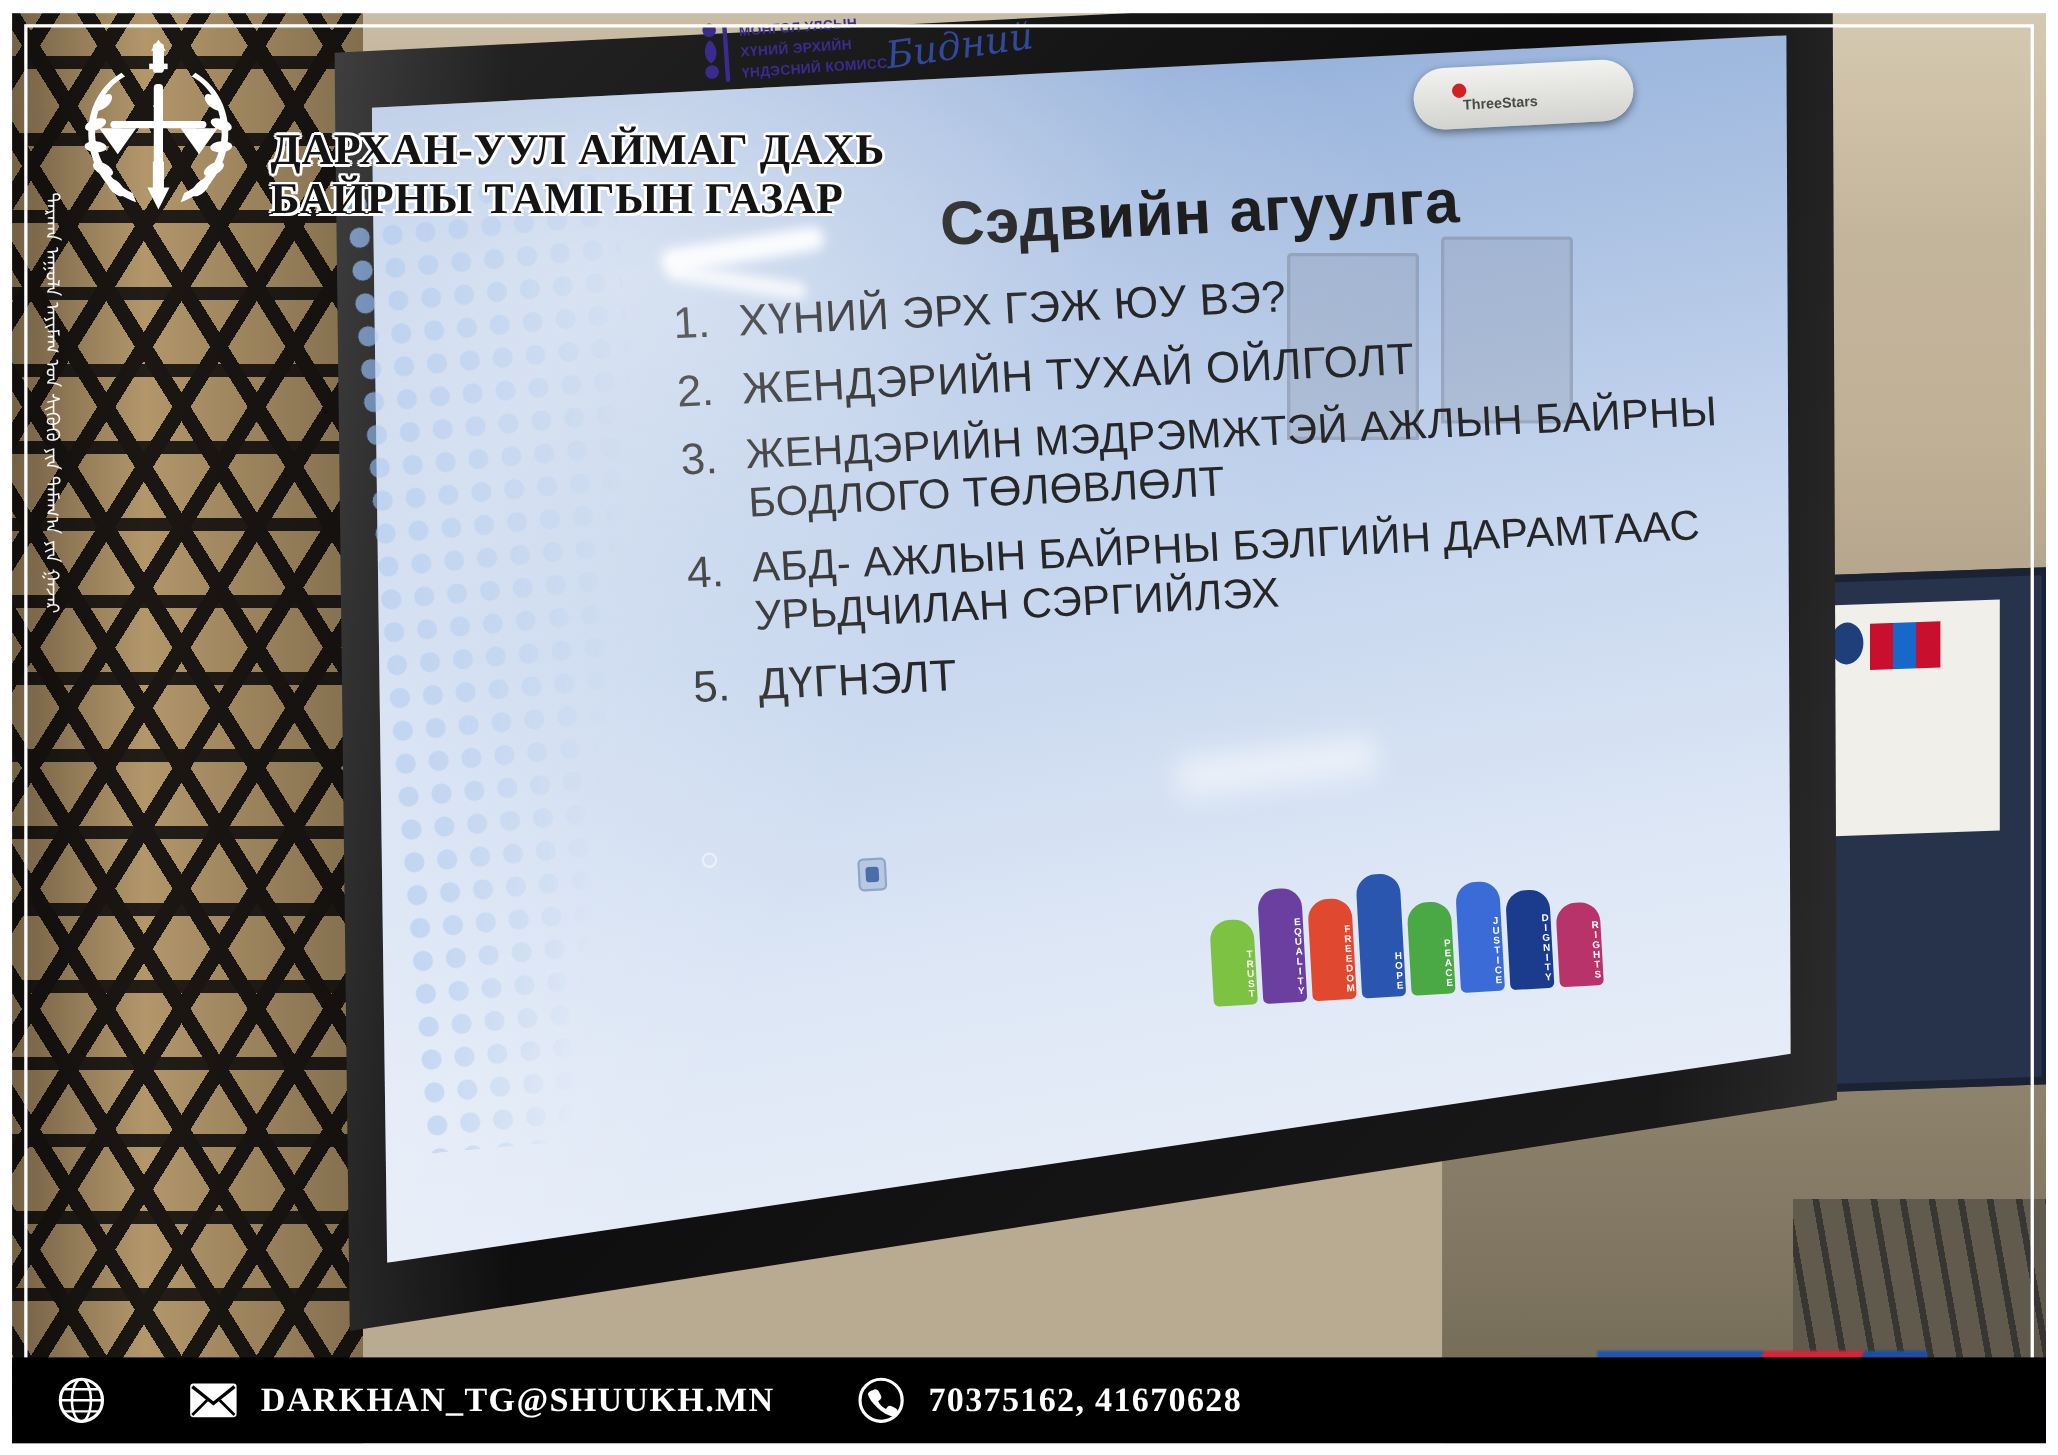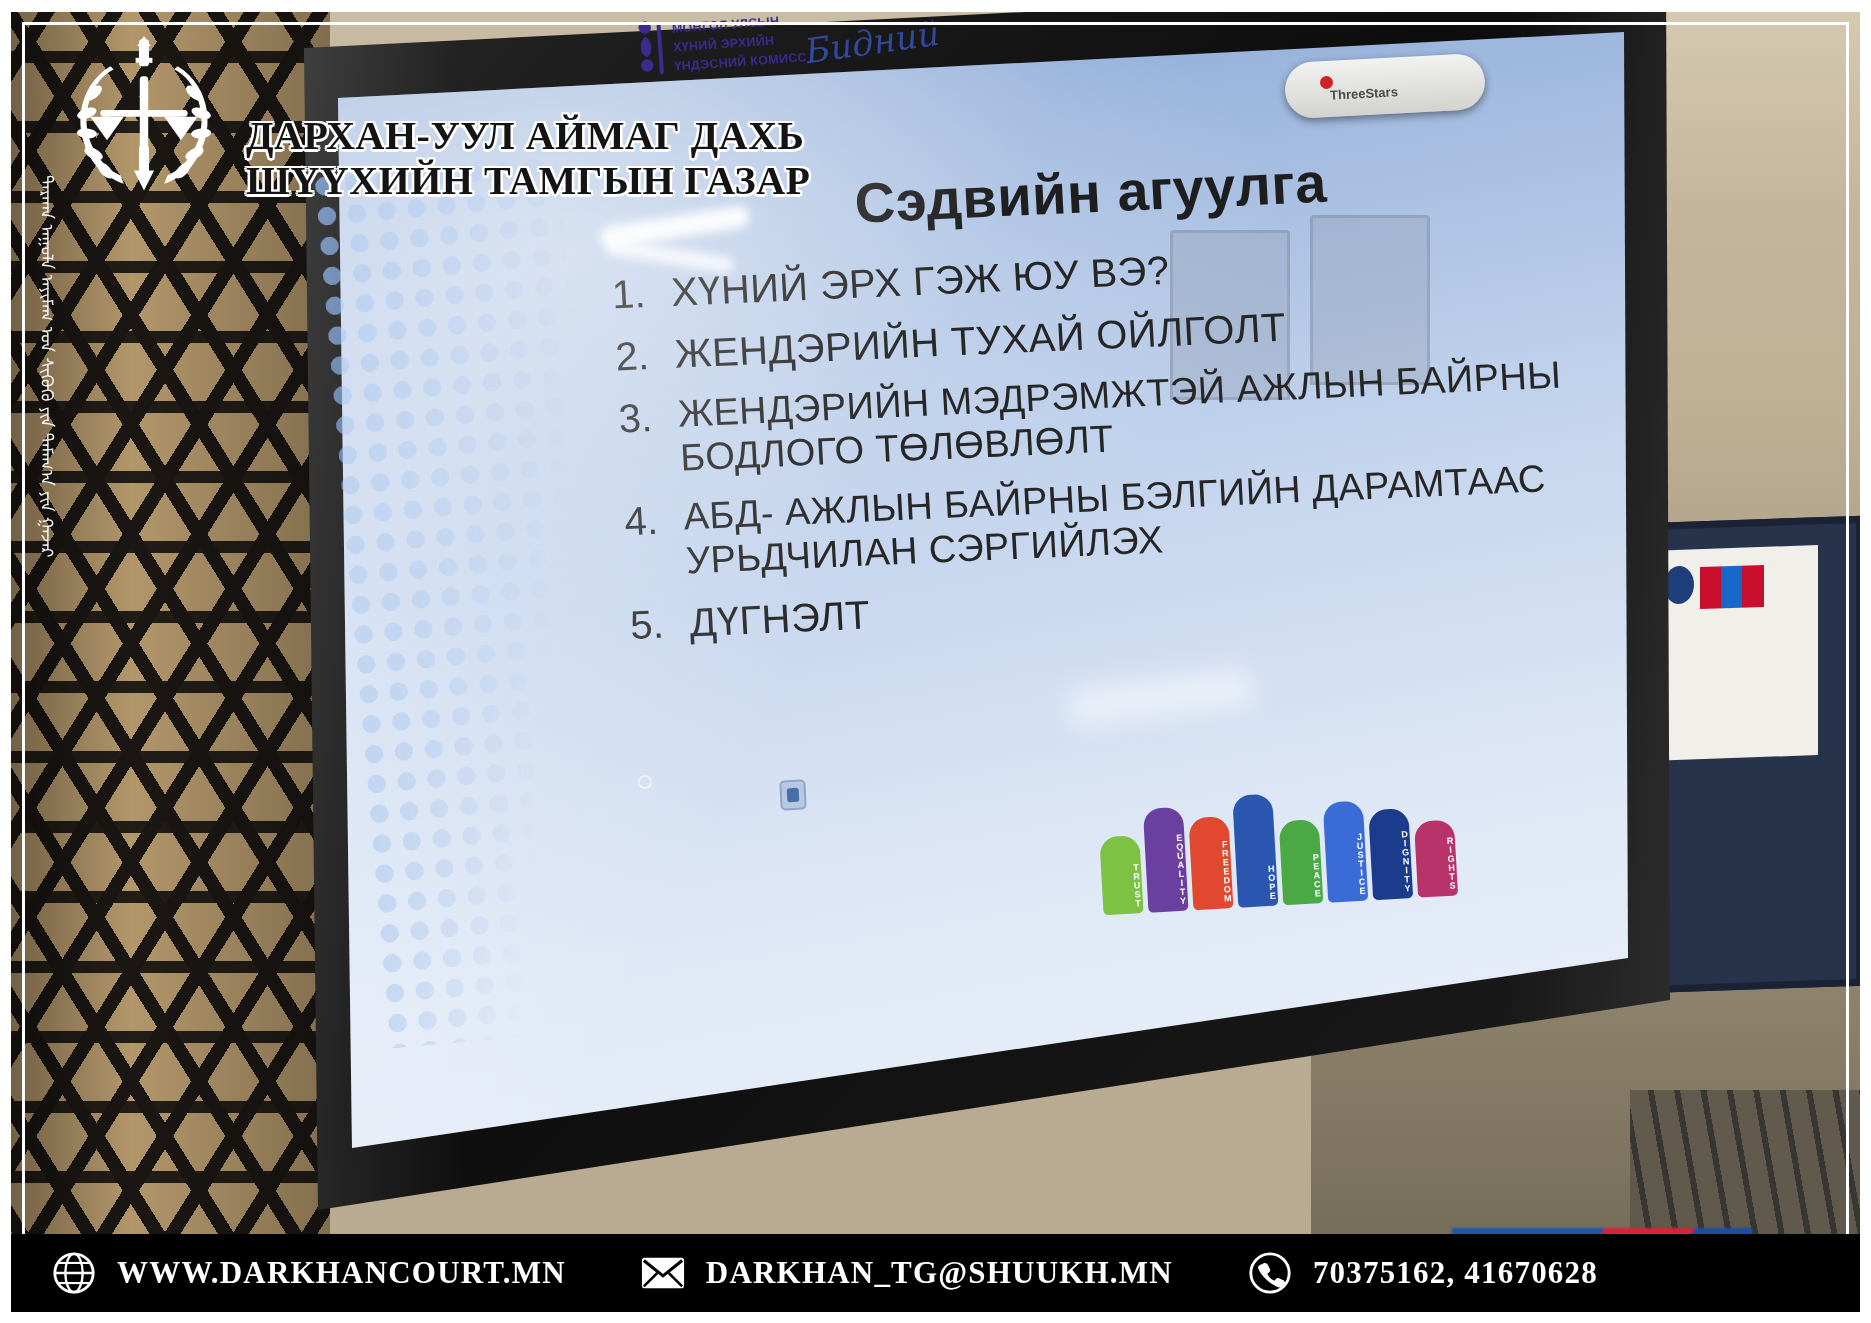--- a/index.html
+++ b/index.html
@@ -436,37 +436,36 @@
       <rect x="24" y="44" width="52" height="4" rx="2"></rect>
       <rect x="47.5" y="24" width="5" height="46" rx="2"></rect>
       <path d="M18 48 L38 48 L28 62 Z"></path>
       <path d="M62 48 L82 48 L72 62 Z"></path>
       <polygon points="50,92 44,80 56,80"></polygon>
       <rect x="47" y="66" width="6" height="16"></rect>
     </g>
   </svg>
   <div class="org-title">
     <div>ДАРХАН-УУЛ АЙМАГ ДАХЬ</div>
-    <div>ШҮҮХИЙН ТАМГЫН ГАЗАР</div>
+    <div>БАЙРНЫ ТАМГЫН ГАЗАР</div>
   </div>
 </div>
 
 <div class="mongol-script">ᠳᠠᠷᠬᠠᠨ ᠠᠭᠤᠯᠠ ᠠᠶᠢᠮᠠᠭ ᠤᠨ ᠰᠢᠭᠦᠬᠦ ᠶᠢᠨ ᠲᠠᠮᠠᠭ᠎ᠠ ᠶᠢᠨ ᠭᠠᠵᠠᠷ</div>
 
 <div class="footer">
 
   <div class="fitem">
     <svg class="ficon" viewBox="0 0 48 48">
       <circle cx="24" cy="24" r="20" fill="none" stroke="#fff" stroke-width="3"></circle>
       <ellipse cx="24" cy="24" rx="9" ry="20" fill="none" stroke="#fff" stroke-width="2.4"></ellipse>
       <line x1="4" y1="24" x2="44" y2="24" stroke="#fff" stroke-width="2.4"></line>
       <line x1="7.5" y1="13.5" x2="40.5" y2="13.5" stroke="#fff" stroke-width="2.2"></line>
       <line x1="7.5" y1="34.5" x2="40.5" y2="34.5" stroke="#fff" stroke-width="2.2"></line>
     </svg>
-    <div class="ftext">WWW.DARKHANCOURT.MN</div>
   </div>
 
   <div class="fitem">
     <svg class="ficon" viewBox="0 0 48 40">
       <rect x="2" y="4" width="44" height="32" rx="3" fill="#fff"></rect>
       <path d="M4 7 L24 23 L44 7" fill="none" stroke="#000" stroke-width="3.2"></path>
       <path d="M4 34 L18 20 M44 34 L30 20" stroke="#000" stroke-width="2.6" fill="none"></path>
     </svg>
     <div class="ftext">DARKHAN_TG@SHUUKH.MN</div>
   </div>

